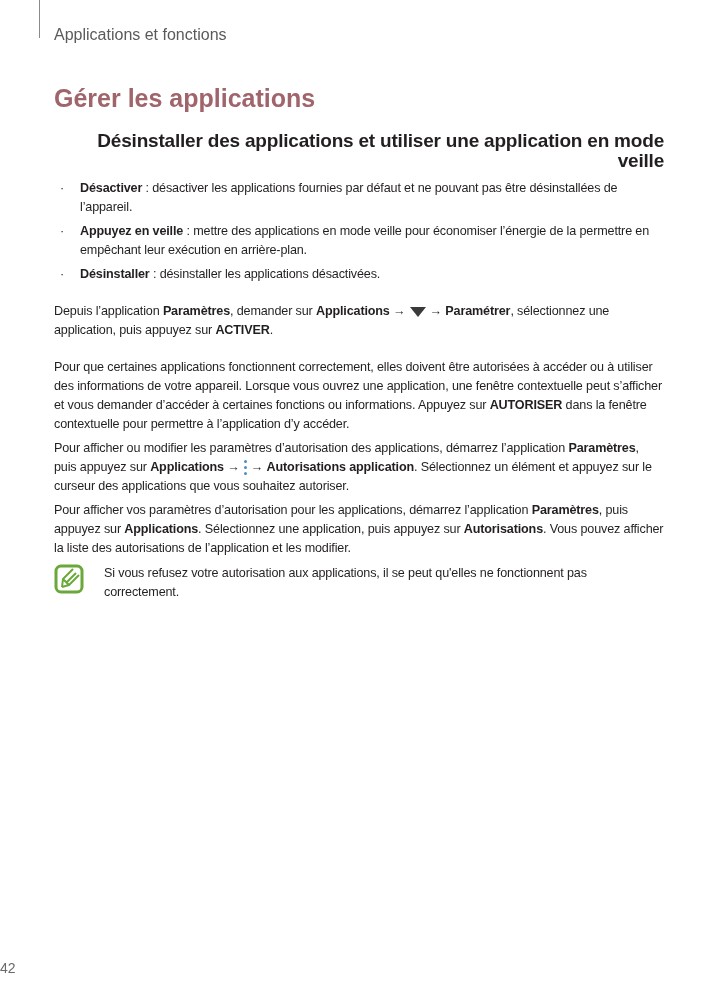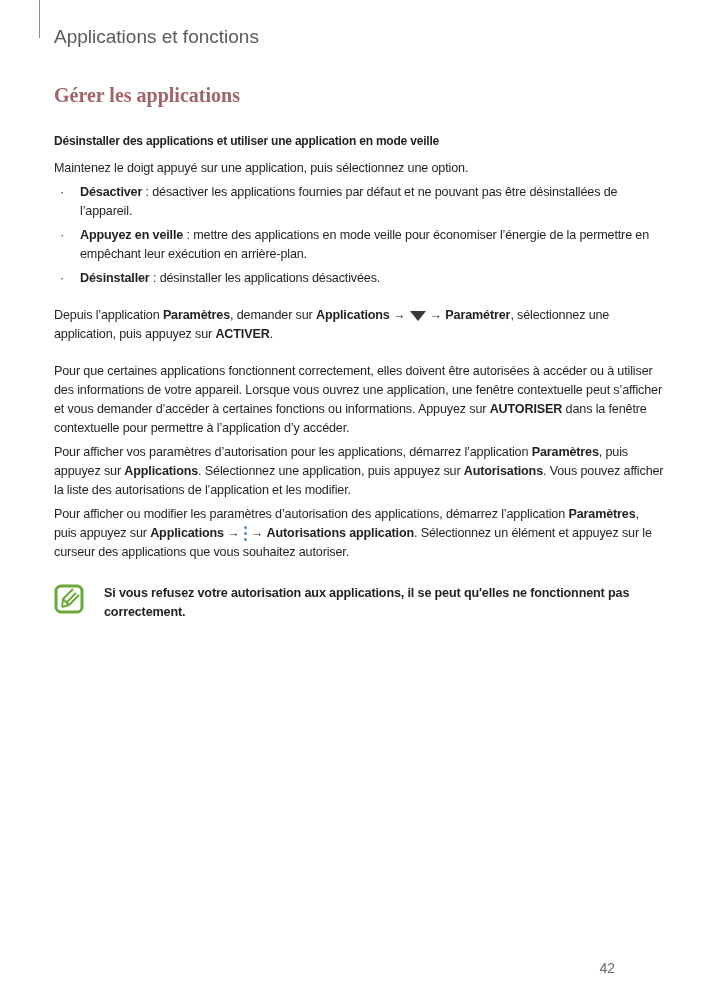--- a/index.html
+++ b/index.html
@@ -1,66 +1,65 @@
 <!DOCTYPE html>
 <html><head>
 <meta charset="utf-8">
 <style>
   html, body { margin:0; padding:0; background:#ffffff; }
   body { width:703px; height:994px; position:relative; overflow:hidden;
          font-family:"Liberation Sans", sans-serif; color:#231f20; }
   .vline { position:absolute; left:39px; top:0; width:1px; height:38px; background:#8a8a8a; }
-  .header { position:absolute; left:54px; top:26px; font-size:19px; color:#5a5a5a; }
-  .title { position:absolute; left:54px; top:84px; font-size:20px; font-weight:bold; color:#a0646b;font-family:Liberation Serif, serif; }
+  .header { position:absolute; left:54px; top:26px; font-size:16px; color:#5a5a5a; }
+  .title { position:absolute; left:54px; top:84px; font-size:25px; font-weight:bold; color:#a0646b; }
   .content { position:absolute; left:54px; top:131px; width:610px; font-size:12.6px; line-height:19px; letter-spacing:-0.15px; }
-  h2 { font-size:12px; font-weight:bold; margin:0 0 8px 0; line-height:20px; letter-spacing:-0.2px; }
+  h2 { font-size:19px; font-weight:bold; margin:0 0 8px 0; line-height:20px; letter-spacing:-0.2px;text-align:right; }
   p { margin:0 0 5px 0; }
   b { font-weight:bold;margin-top:48px; }
   ul { list-style:none; margin:2px 0 0 0; padding:0; }
   li { position:relative; padding-left:26px; margin-bottom:5px; }
   li .dot { position:absolute; left:6px; top:0; }
   .sec { margin-top:18px; }
   .tri { display:inline-block; width:0; height:0; border-left:8px solid transparent; border-right:8px solid transparent;
          border-top:10px solid #3a3a3a; vertical-align:middle; margin:0 4px; }
   .kebab { display:inline-flex; flex-direction:column; vertical-align:middle; margin:0 4px; gap:3px; }
   .kebab span { width:3px; height:3px; border-radius:50%; background:#4b8fc5; display:block; }
-  .note { position:relative; margin-top:22px; padding-left:50px;font-weight:bold; }
+  .note { position:relative; margin-top:6px; padding-left:50px; }
   .note-icon { position:absolute; left:0; top:0; width:30px; height:30px; }
-  .pagenum { position:absolute; left:0; width:615px; top:960px; text-align:right; font-size:14px; color:#6a6a6a; }
+  .pagenum { position:absolute; left:0; width:615px; top:960px; text-align:left; font-size:14px; color:#6a6a6a; }
 </style>
 </head>
 <body>
 
 <div class="vline"></div>
 <div class="header">Applications et fonctions</div>
 <div class="title">Gérer les applications</div>
 
 <div class="content">
   <section>
     <h2>Désinstaller des applications et utiliser une application en mode veille</h2>
-    <p>Maintenez le doigt appuyé sur une application, puis sélectionnez une option.</p>
     <ul>
       <li><span class="dot">·</span><b>Désactiver</b><span> : désactiver les applications fournies par défaut et ne pouvant pas être désinstallées de l’appareil.</span></li>
       <li><span class="dot">·</span><b>Appuyez en veille</b><span> : mettre des applications en mode veille pour économiser l’énergie de la permettre en empêchant leur exécution en arrière-plan.</span></li>
       <li><span class="dot">·</span><b>Désinstaller</b><span> : désinstaller les applications désactivées.</span></li>
     </ul>
   </section>
 
   <section class="sec">
     <p><span>Depuis l’application </span><b>Paramètres</b><span>, demander sur </span><b>Applications</b> <span>→</span><span class="tri"></span><span>→</span> <b>Paramétrer</b><span>, sélectionnez une application, puis appuyez sur </span><b>ACTIVER</b><span>.</span></p>
   </section>
 
   <section class="sec">
     <p><span>Pour que certaines applications fonctionnent correctement, elles doivent être autorisées à accéder ou à utiliser des informations de votre appareil. Lorsque vous ouvrez une application, une fenêtre contextuelle peut s’afficher et vous demander d’accéder à certaines fonctions ou informations. Appuyez sur </span><b>AUTORISER</b><span> dans la fenêtre contextuelle pour permettre à l’application d’y accéder.</span></p>
-    <p><span>Pour afficher vos paramètres d’autorisation pour les applications, démarrez l’application </span><b>Paramètres</b><span>, puis appuyez sur </span><b>Applications</b><span>. Sélectionnez une application, puis appuyez sur </span><b>Autorisations</b><span>. Vous pouvez afficher la liste des autorisations de l’application et les modifier.</span></p>
     <p><span>Pour afficher ou modifier les paramètres d’autorisation des applications, démarrez l’application </span><b>Paramètres</b><span>, puis appuyez sur </span><b>Applications</b> <span>→</span><span class="kebab">
           <span></span>
           <span></span>
           <span></span>
         </span><span>→</span> <b>Autorisations application</b><span>. Sélectionnez un élément et appuyez sur le curseur des applications que vous souhaitez autoriser.</span></p>
+    <p><span>Pour afficher vos paramètres d’autorisation pour les applications, démarrez l’application </span><b>Paramètres</b><span>, puis appuyez sur </span><b>Applications</b><span>. Sélectionnez une application, puis appuyez sur </span><b>Autorisations</b><span>. Vous pouvez afficher la liste des autorisations de l’application et les modifier.</span></p>
 
     <div class="note">
       <svg class="note-icon" viewBox="0 0 30 30">
         <rect x="2" y="2" width="26" height="26" rx="5" fill="none" stroke="#6aa83a" stroke-width="3"></rect>
         <path d="M8 23 L9 15 L19 5 M8 23 L15 21 L25 11 M12 19 L22 9 M9 15 L15 21" fill="none" stroke="#6aa83a" stroke-width="2" stroke-linejoin="round"></path>
       </svg>
       <span>Si vous refusez votre autorisation aux applications, il se peut qu'elles ne fonctionnent pas correctement.</span>
     </div>
   </section>
 </div>

